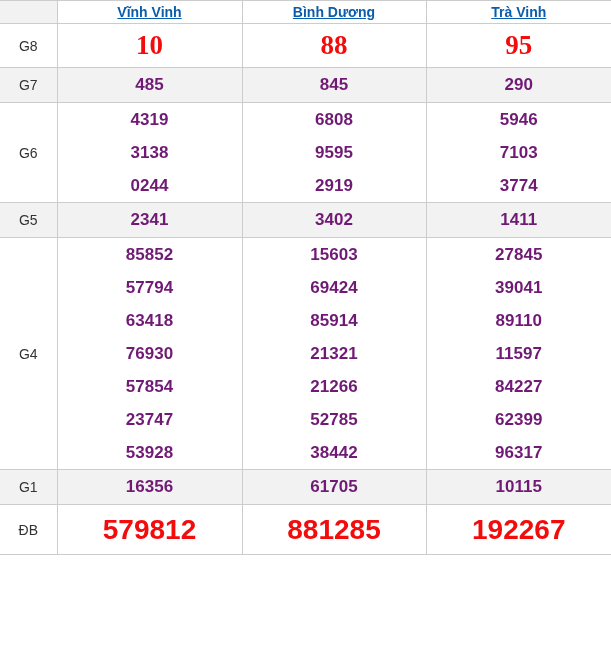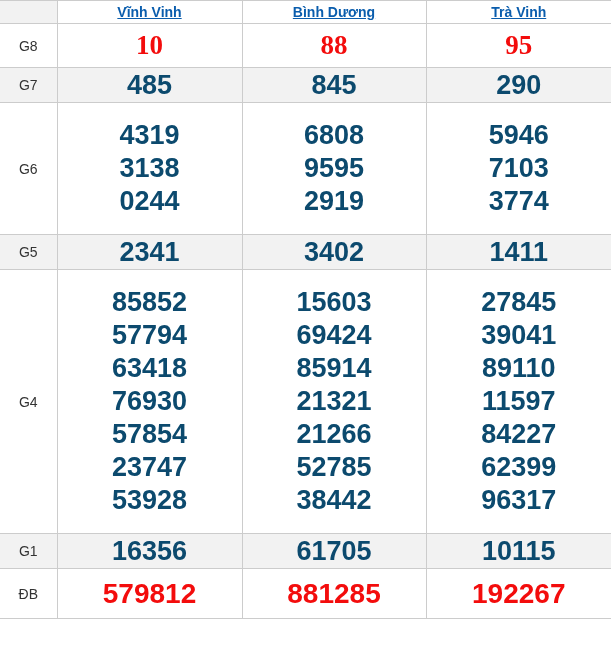--- a/index.html
+++ b/index.html
@@ -48,34 +48,34 @@
   
   td.label-cell{
     font-size:14px;
     font-weight:normal;
     color:var(--label-gray);
   }
 
   
   .num{
     font-weight:bold;
-    font-size:27px;
-    color:#0c4a6e;
+    font-size:17px;
+    color:#701a75;
     line-height:33px;
   }
 
   
   tr.stripe td{background:var(--stripe-gray);}
 
   
   tr.r-g8 td{height:43px;}
   tr.r-g8 .num{font-size:27px;color:var(--result-red);line-height:43px;font-family:Liberation Serif, serif;}
   tr.r-std td{height:34px;}
   tr.r-std .num{line-height:34px;}
-  tr.r-multi td{padding:16px;}
+  tr.r-multi td{padding:0;}
   tr.r-db td{height:49px;}
   tr.r-db .num{font-size:28px;color:var(--result-red);line-height:49px;}
 </style>
 </head>
 <body>
 
 <table class="results">
   <colgroup>
     <col style="width:57px">
     <col style="width:185px">

